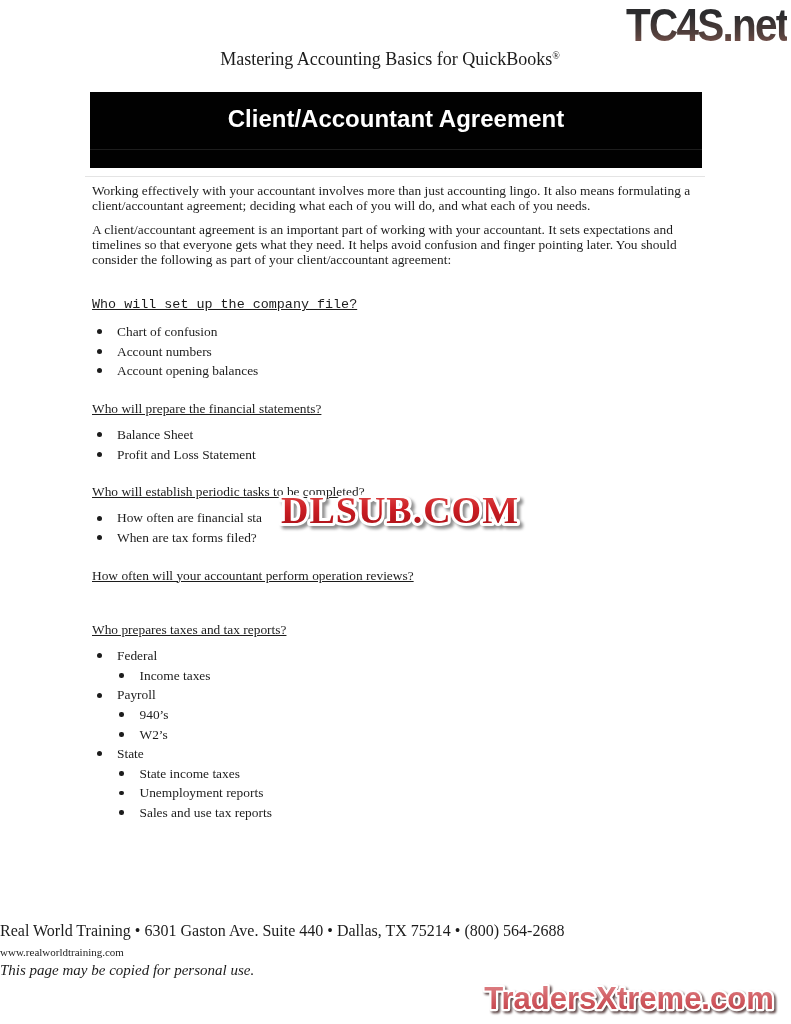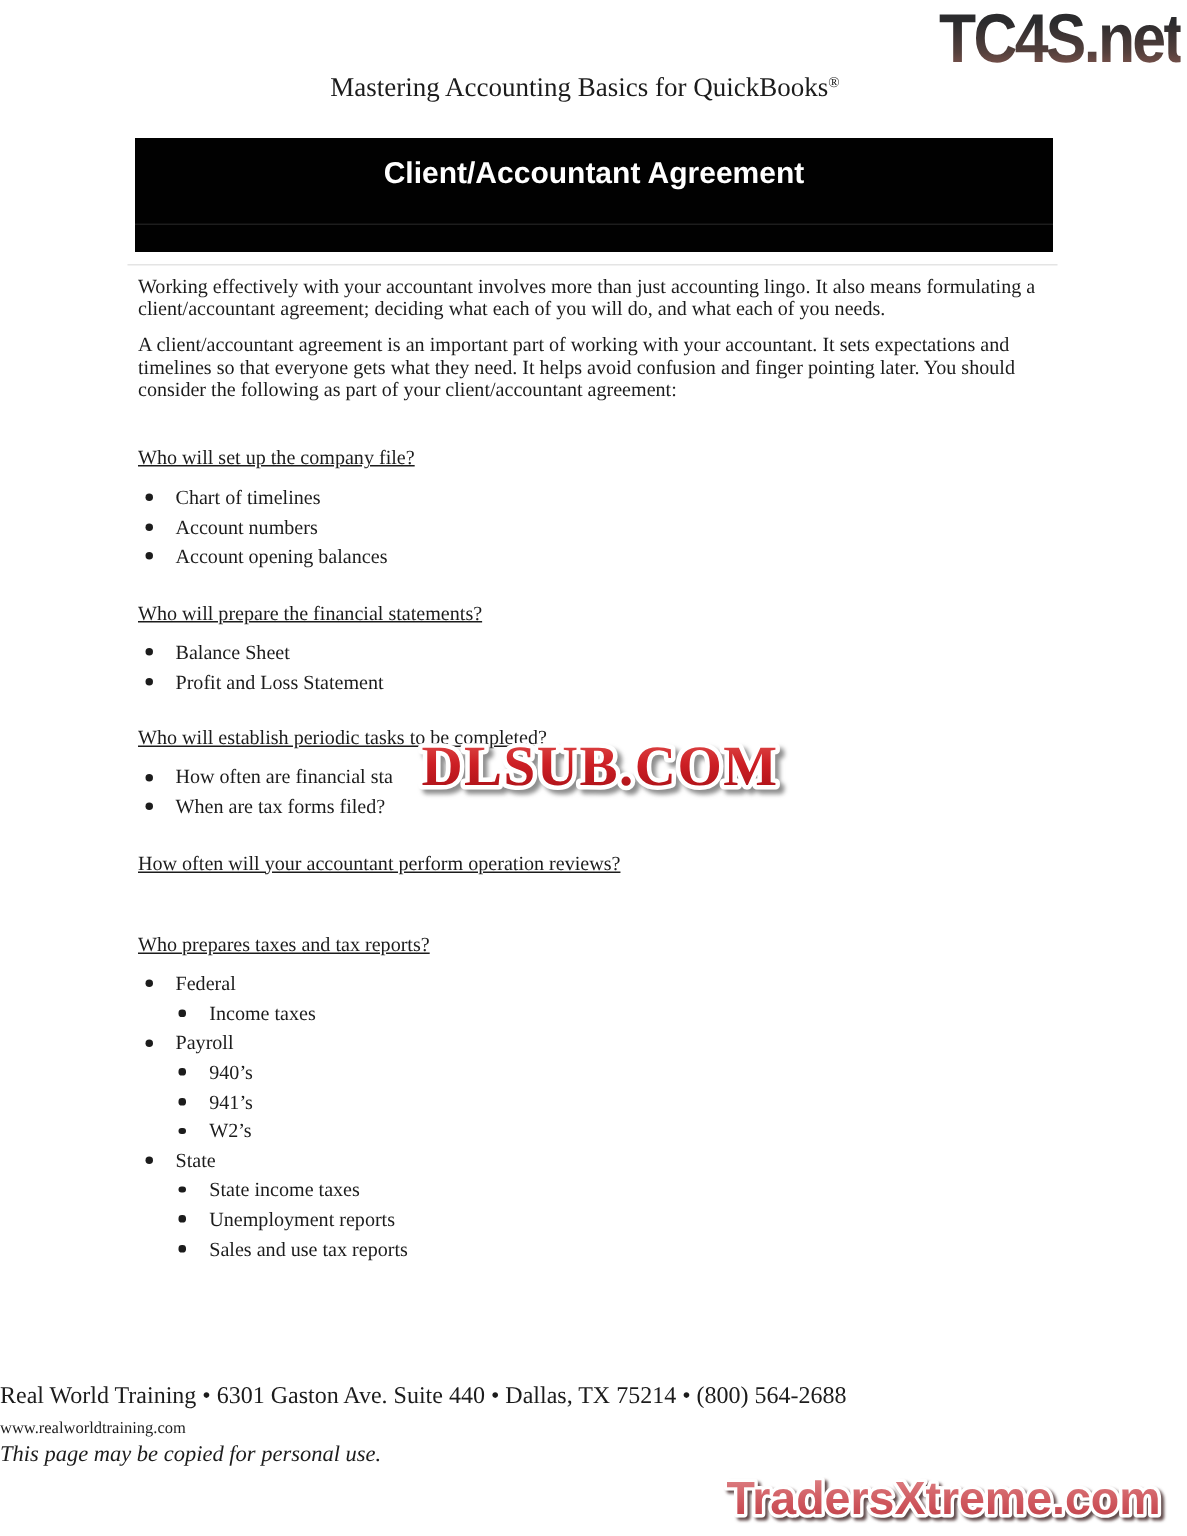--- a/index.html
+++ b/index.html
@@ -13,29 +13,29 @@
 
   .tc4s{position:absolute;top:2px;right:4px;
         font-family:"Liberation Sans",sans-serif;font-weight:bold;font-size:46px;line-height:1;
         letter-spacing:-2px;transform:scaleX(0.88);transform-origin:100% 0;
         background:linear-gradient(180deg,#2b2b2d 28%,#55413d 72%,#8a5a52 100%);
         -webkit-background-clip:text;background-clip:text;color:transparent;}
 
   
   .banner{position:absolute;left:90px;top:92px;width:612px;height:76px;background:#010101;}
   .banner-title{position:absolute;left:0;right:0;top:13px;text-align:center;
-                font-family:"Liberation Sans",sans-serif;font-weight:bold;font-size:20px;color:#ffffff;}
+                font-family:"Liberation Sans",sans-serif;font-weight:bold;font-size:24px;color:#ffffff;}
   .banner-line{position:absolute;left:0;right:0;top:57px;height:1px;background:#1d1d1d;}
   .hairline{position:absolute;left:85px;top:176px;width:620px;height:1px;background:#e4e4e4;}
 
   
   .content{position:absolute;left:92px;top:183px;width:616px;font-size:13.4px;line-height:15.3px;}
   .content p{margin:0 0 8px 0;}
   .q{margin:20px 0 0 0;font-size:13.4px;font-weight:normal;text-decoration:underline;line-height:15.3px;}
-  .q.first{margin-top:30px;}
+  .q.first{margin-top:30px;font-family:Liberation Mono, monospace;}
   .q.solo{margin-top:39px;}
   ul.bullets{list-style:none;margin:9px 0 0 0;padding:0;}
   ul.bullets li{display:flex;align-items:center;height:19.6px;}
   .dot{flex:0 0 auto;width:5px;height:5px;border-radius:50%;background:#1c1c1c;margin:0 15px 0 5px;}
   li.lvl2 .dot{width:4.5px;height:4.5px;margin:0 16px 0 27px;}
 
   
   .footer{position:absolute;left:0;top:921px;width:780px;text-align:left;}
   .footer .f1{font-size:16px;line-height:19px;margin-bottom:3px;}
   .footer .f2{font-size:11px;line-height:18px;}
@@ -65,21 +65,21 @@
   <div class="hairline"></div>
 
   <div class="content">
     <p>Working effectively with your accountant involves more than just accounting lingo. It also means formulating a client/accountant agreement; deciding what each of you will do, and what each of you needs.</p>
     <p>A client/accountant agreement is an important part of working with your accountant. It sets expectations and timelines so that everyone gets what they need. It helps avoid confusion and finger pointing later. You should consider the following as part of your client/accountant agreement:</p>
 
     <h3 class="q first">Who will set up the company file?</h3>
     <ul class="bullets">
       <li>
           <span class="dot"></span>
-          <span>Chart of timelines</span>
+          <span>Chart of confusion</span>
         </li>
       <li>
           <span class="dot"></span>
           <span>Account numbers</span>
         </li>
       <li>
           <span class="dot"></span>
           <span>Account opening balances</span>
         </li>
     </ul>
@@ -123,24 +123,20 @@
       <li class="lvl1">
           <span class="dot"></span>
           <span>Payroll</span>
         </li>
       <li class="lvl2">
           <span class="dot"></span>
           <span>940’s</span>
         </li>
       <li class="lvl2">
           <span class="dot"></span>
-          <span>941’s</span>
-        </li>
-      <li class="lvl2">
-          <span class="dot"></span>
           <span>W2’s</span>
         </li>
       <li class="lvl1">
           <span class="dot"></span>
           <span>State</span>
         </li>
       <li class="lvl2">
           <span class="dot"></span>
           <span>State income taxes</span>
         </li>

